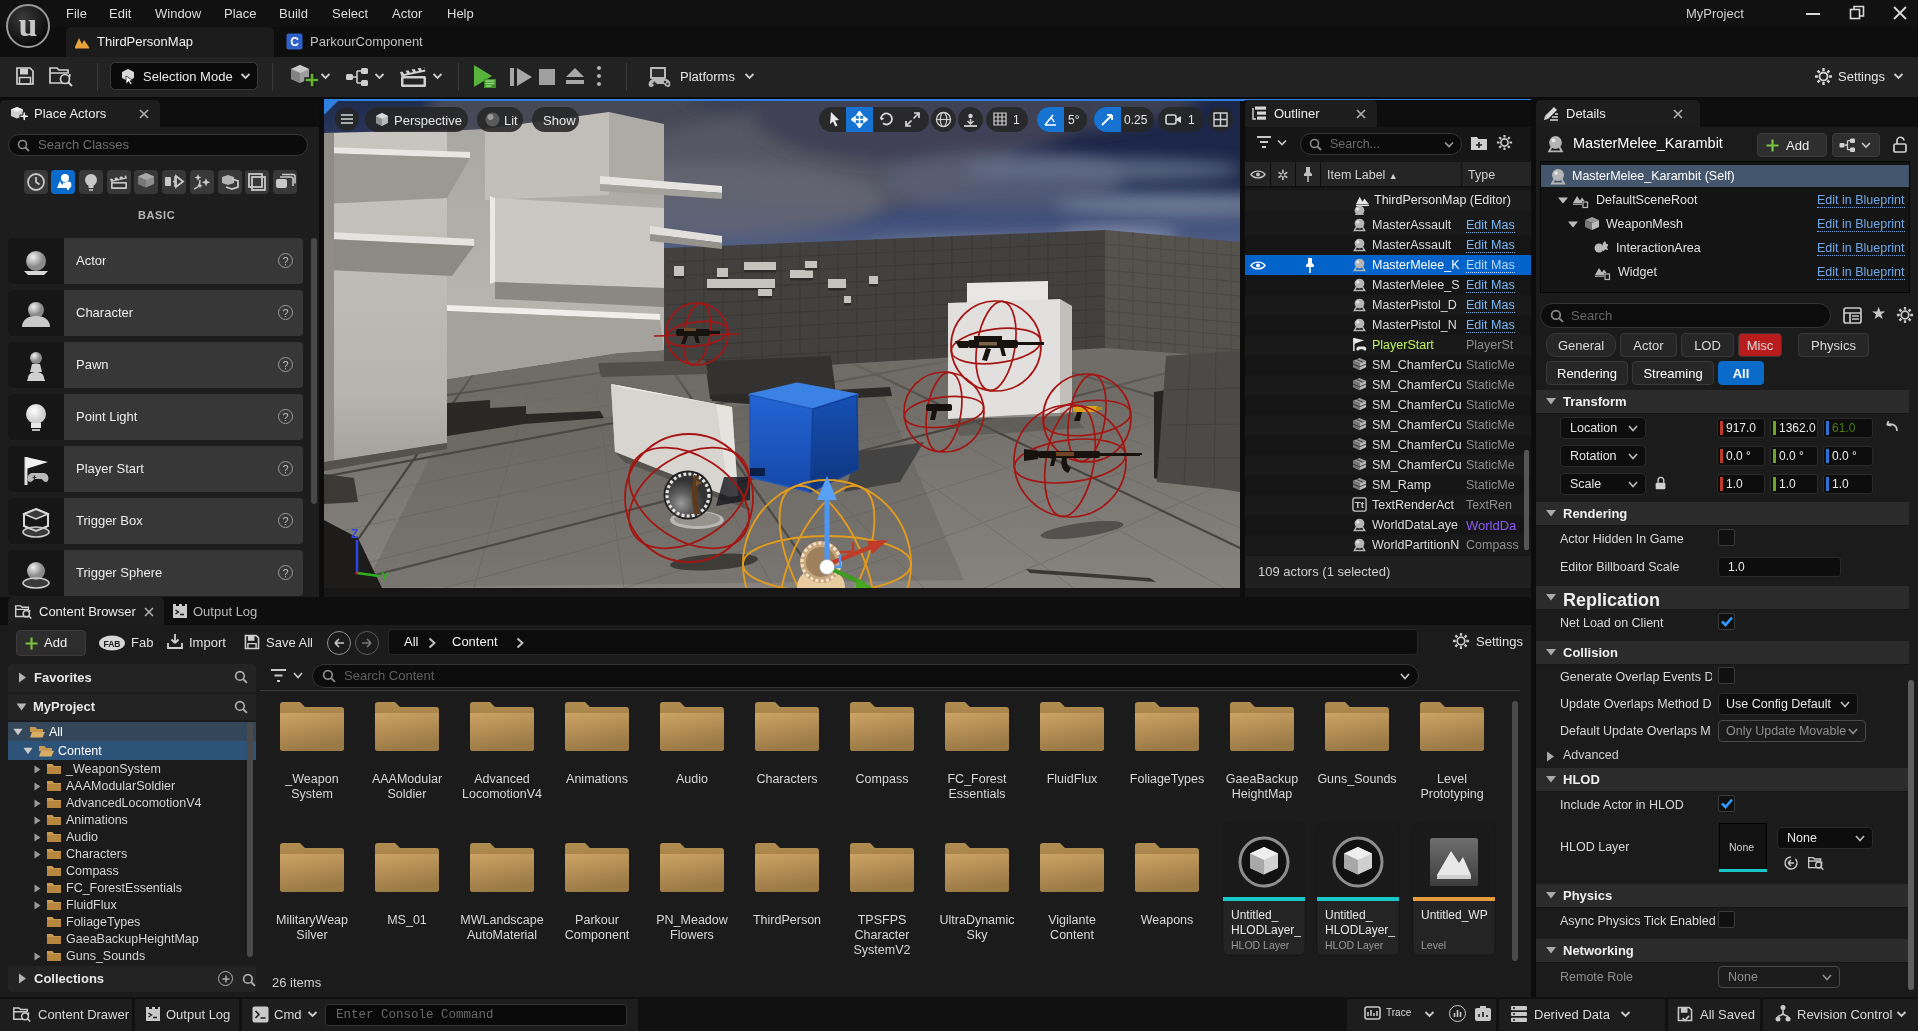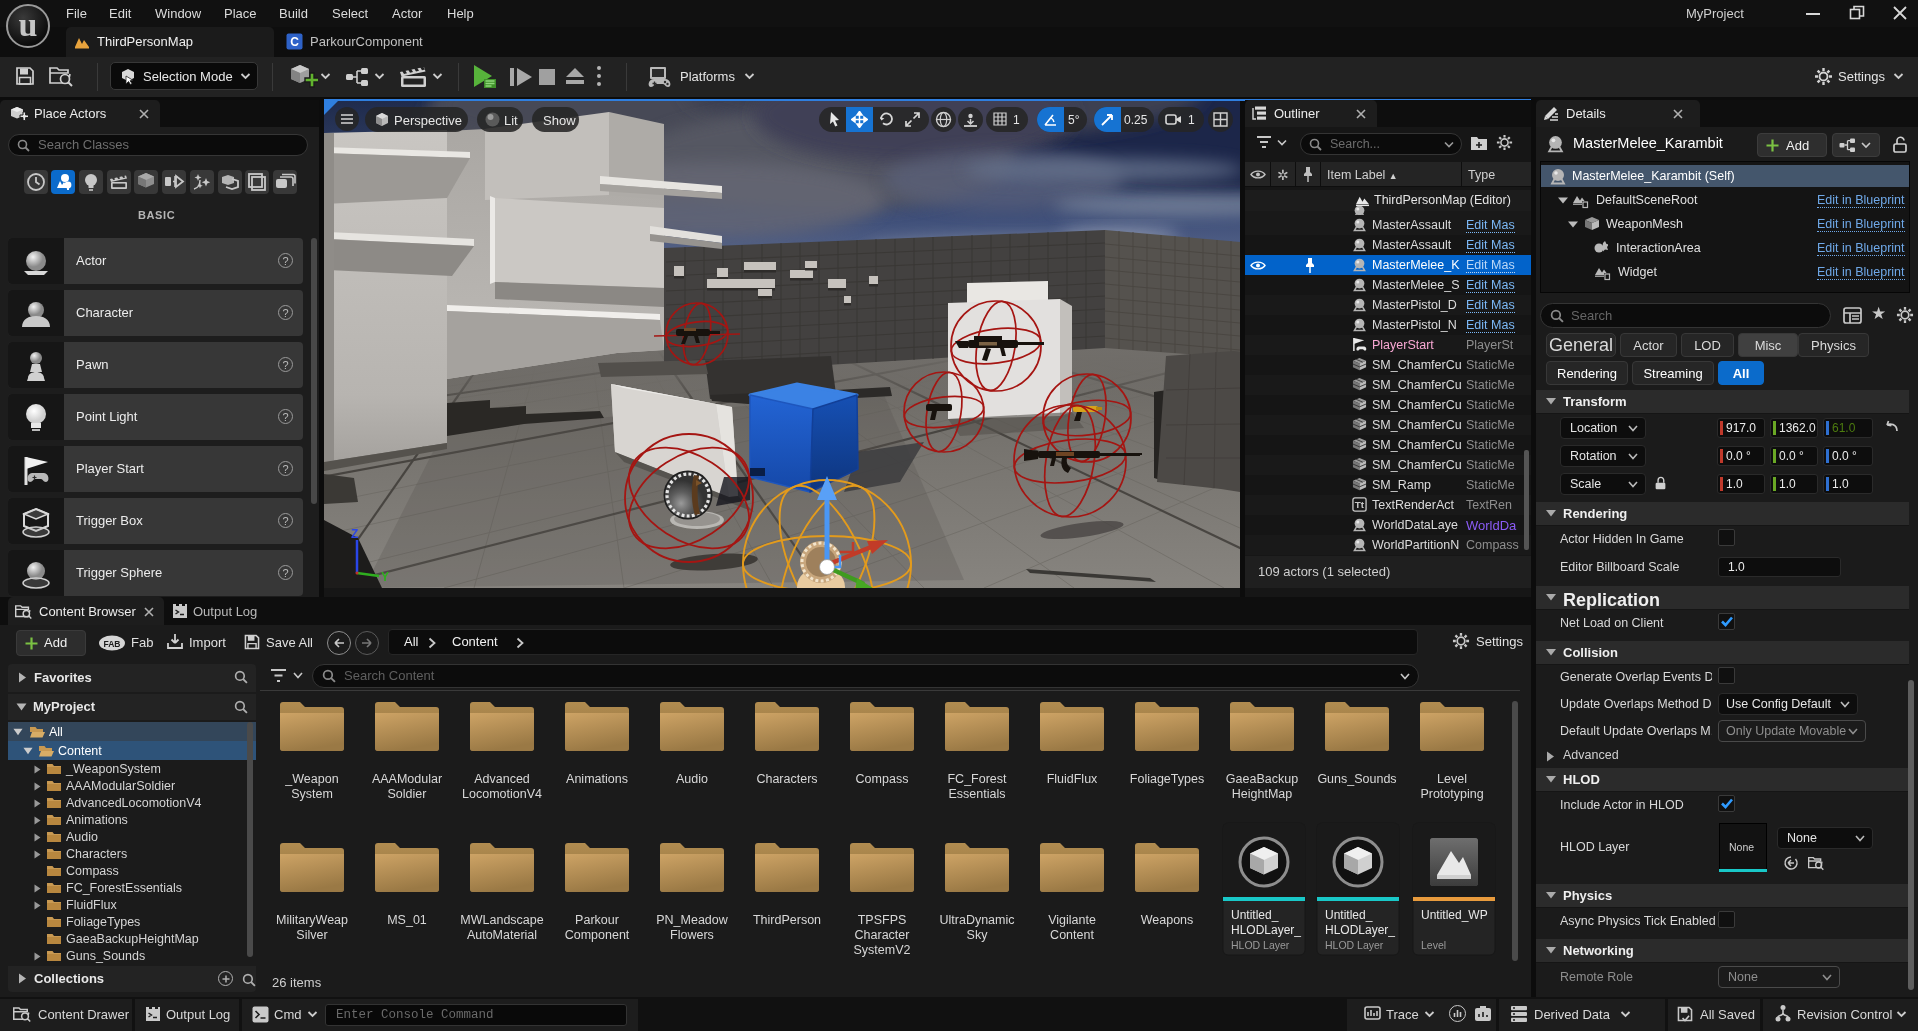--- a/index.html
+++ b/index.html
@@ -905,21 +905,21 @@
     <path d="M2.5 14.5 L5 10 h6 l2.5 4.5Z" fill="none" stroke="#b5b5b5" stroke-width="1.6"></path>
   </svg>
 <div class="txt" style="left:1372px;top:318px;font-size:12.5px;color:#dcdcdc">MasterPistol_N</div>
 <div class="txt" style="left:1466px;top:318px;font-size:12.5px;color:#7cb9f7;border-bottom:1px dotted #7cb9f7">Edit Mas</div>
 <div class="abs" style="left:1245px;top:335px;width:286px;height:20px;background:#191919"></div>
 <svg class="abs" style="left:1352px;top:337px" width="15" height="15" viewBox="0 0 16 16">
     <path d="M2 1 v14" stroke="#e8e8e8" stroke-width="1.6"></path>
     <path d="M2 1 L13 3.5 L2 7.5 Z" fill="#e8e8e8"></path>
     <path d="M7 10 c-2.5 0-3 4.5-1 4.5 c1.5 0 1.5-1.5 2.5-1.5 l3 0 c1 0 1 1.5 2.5 1.5 c2 0 1.5-4.5-1-4.5 Z" fill="#e8e8e8"></path>
   </svg>
-<div class="txt" style="left:1372px;top:338px;font-size:12.5px;color:#f9a8d4">PlayerStart</div>
+<div class="txt" style="left:1372px;top:338px;font-size:12.5px;color:#bef264">PlayerStart</div>
 <div class="txt" style="left:1466px;top:338px;font-size:12.5px;color:#8e8e8e">PlayerSt</div>
 <div class="abs" style="left:1245px;top:355px;width:286px;height:20px;background:#151515"></div>
 <svg class="abs" style="left:1352px;top:357px" width="15" height="15" viewBox="0 0 16 16">
     <path d="M8 1 L15 4 L8 7 L1 4 Z" fill="#999"></path>
     <path d="M1 4 V11 L8 14 V7 Z" fill="#777"></path>
     <path d="M15 4 V11 L8 14 V7 Z" fill="#bbb"></path>
     <path d="M4.5 2.5 L11.5 5.5 M1 7.5 L8 10.5 L15 7.5" stroke="#2e2e2e" stroke-width="0.9" fill="none"></path>
   </svg>
 <div class="txt" style="left:1372px;top:358px;font-size:12.5px;color:#dcdcdc">SM_ChamferCu</div>
 <div class="txt" style="left:1466px;top:358px;font-size:12.5px;color:#8e8e8e">StaticMe</div>
@@ -1095,24 +1095,24 @@
     <path d="M1 7 h17 M7 7 v10" stroke="#c8c8c8" stroke-width="1.7"></path>
     <path d="M9 10 h7 M9 13 h7" stroke="#c8c8c8" stroke-width="1.4"></path>
   </svg>
 <div class="txt" style="left:1871px;top:303px;font-size:17px;color:#c8c8c8">★</div>
 <svg class="abs" style="left:1896px;top:306px" width="18" height="18" viewBox="0 0 19 19">
     <circle cx="9.5" cy="9.5" r="4" fill="none" stroke="#c8c8c8" stroke-width="1.8"></circle>
     <g stroke="#c8c8c8" stroke-width="2.4">
       <path d="M9.5 1 v3 M9.5 15 v3 M1 9.5 h3 M15 9.5 h3 M3.6 3.6 l2.1 2.1 M13.3 13.3 l2.1 2.1 M15.4 3.6 l-2.1 2.1 M5.7 13.3 l-2.1 2.1"></path>
     </g>
   </svg>
-<div class="abs" style="left:1546px;top:333px;width:70px;height:24px;background:#262626;border:1px solid #383838;border-radius:5px;text-align:center;line-height:23px;font-size:18px;color:#dadada">General</div>
+<div class="abs" style="left:1546px;top:333px;width:70px;height:24px;background:#262626;border:1px solid #383838;border-radius:10px;text-align:center;line-height:23px;font-size:13px;color:#dadada">General</div>
 <div class="abs" style="left:1620px;top:333px;width:57px;height:24px;background:#262626;border:1px solid #383838;border-radius:4px;text-align:center;line-height:23px;font-size:13px;color:#dadada">Actor</div>
 <div class="abs" style="left:1681px;top:333px;width:53px;height:24px;background:#262626;border:1px solid #383838;border-radius:4px;text-align:center;line-height:23px;font-size:13px;color:#dadada">LOD</div>
-<div class="abs" style="left:1738px;top:333px;width:60px;height:24px;background:#404040;border:1px solid #383838;border-radius:4px;text-align:center;line-height:23px;font-size:13px;color:#dadada">Misc</div>
+<div class="abs" style="left:1738px;top:333px;width:44px;height:24px;background:#b91c1c;border:1px solid #383838;border-radius:4px;text-align:center;line-height:23px;font-size:13px;color:#dadada">Misc</div>
 <div class="abs" style="left:1798px;top:333px;width:71px;height:24px;background:#262626;border:1px solid #383838;border-radius:4px;text-align:center;line-height:23px;font-size:13px;color:#dadada">Physics</div>
 <div class="abs" style="left:1546px;top:361px;width:82px;height:24px;background:#262626;border:1px solid #383838;border-radius:4px;text-align:center;line-height:23px;font-size:13px;color:#fff;font-weight:normal">Rendering</div>
 <div class="abs" style="left:1632px;top:361px;width:82px;height:24px;background:#262626;border:1px solid #383838;border-radius:4px;text-align:center;line-height:23px;font-size:13px;color:#fff;font-weight:normal">Streaming</div>
 <div class="abs" style="left:1718px;top:361px;width:46px;height:24px;background:#0b6bcb;border:1px solid #0b6bcb;border-radius:4px;text-align:center;line-height:23px;font-size:13px;color:#fff;font-weight:bold">All</div>
 <div class="abs" style="left:1536px;top:390px;width:373px;height:24px;background:#2b2b2b;border-bottom:1px solid #151515"></div>
 <svg class="abs" style="left:1546px;top:398px" width="11" height="11" viewBox="0 0 11 11">
     <path d="M0 0 h10 L5 6.5 Z" fill="#aaa"></path>
   </svg>
 <div class="txt" style="left:1563px;top:394px;font-size:13px;font-weight:bold;color:#efefef">Transform</div>
 <div class="abs" style="left:1560px;top:417px;width:86px;height:22px;background:#0d0d0d;border:1px solid #2a2a2a;border-radius:4px"></div>
@@ -1688,21 +1688,21 @@
 <div class="txt" style="left:274px;top:1007px;font-size:13px;color:#d8d8d8">Cmd</div>
 <svg class="abs" style="left:307px;top:1010px" width="11" height="8" viewBox="0 0 11 8">
     <path d="M1.5 2 L5.5 6 L9.5 2" fill="none" stroke="#ccc" stroke-width="1.8"></path>
   </svg>
 <div class="abs" style="left:325px;top:1004px;width:302px;height:22px;background:#090909;border:1px solid #333;border-radius:3px"></div>
 <div class="txt" style="left:336px;top:1008px;font-size:12.5px;color:#6a6a6a;font-family:'Liberation Mono',monospace">Enter Console Command</div>
 <svg class="abs" style="left:1364px;top:1006px" width="17" height="16" viewBox="0 0 17 16">
     <rect x="1" y="1" width="15" height="12" rx="2" fill="none" stroke="#c9c9c9" stroke-width="1.6"></rect>
     <path d="M4 10 v-4 M7 10 v-6 M10 10 v-3 M13 10 v-5" stroke="#c9c9c9" stroke-width="1.6"></path>
   </svg>
-<div class="txt" style="left:1386px;top:1007px;font-size:13px;color:#d8d8d8">Trace</div>
+<div class="txt" style="left:1386px;top:1007px;font-size:10px;color:#d8d8d8">Trace</div>
 <svg class="abs" style="left:1424px;top:1010px" width="11" height="8" viewBox="0 0 11 8">
     <path d="M1.5 2 L5.5 6 L9.5 2" fill="none" stroke="#ccc" stroke-width="1.8"></path>
   </svg>
 <div class="abs" style="left:1449px;top:1005px;width:17px;height:17px;border:1.7px solid #c9c9c9;border-radius:50%"></div>
 <svg class="abs" style="left:1453px;top:1009px" width="9" height="9" viewBox="0 0 9 9">
     <path d="M1.5 8 v-4 M4.5 8 v-7 M7.5 8 v-5" stroke="#c9c9c9" stroke-width="1.6"></path>
   </svg>
 <svg class="abs" style="left:1474px;top:1005px" width="18" height="17" viewBox="0 0 18 17">
     <rect x="1" y="3" width="16" height="13" rx="2" fill="#c9c9c9"></rect>
     <rect x="6" y="1" width="6" height="3" fill="#c9c9c9"></rect>

